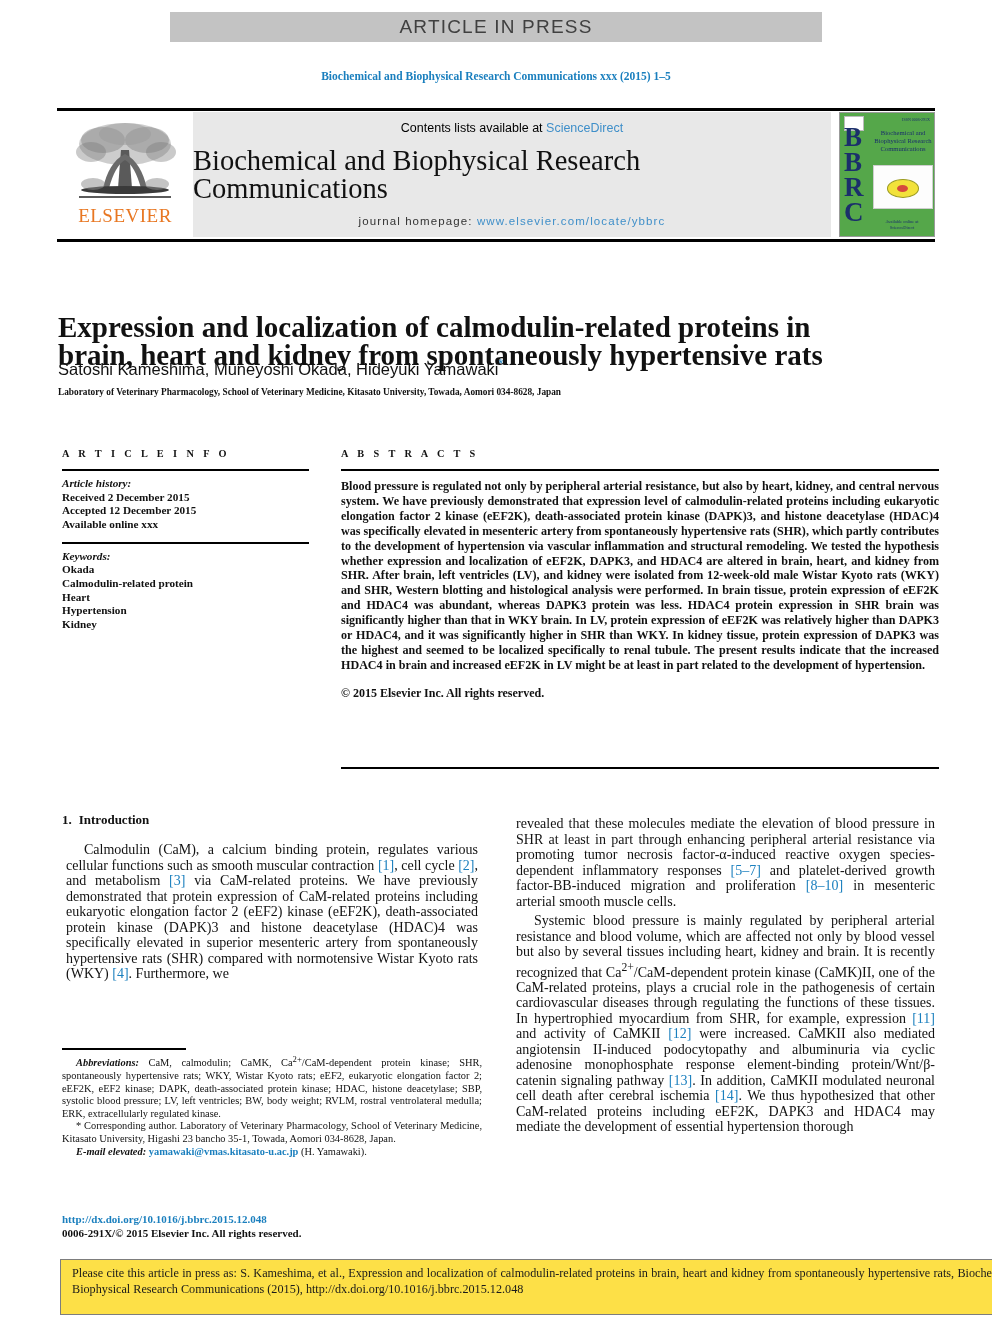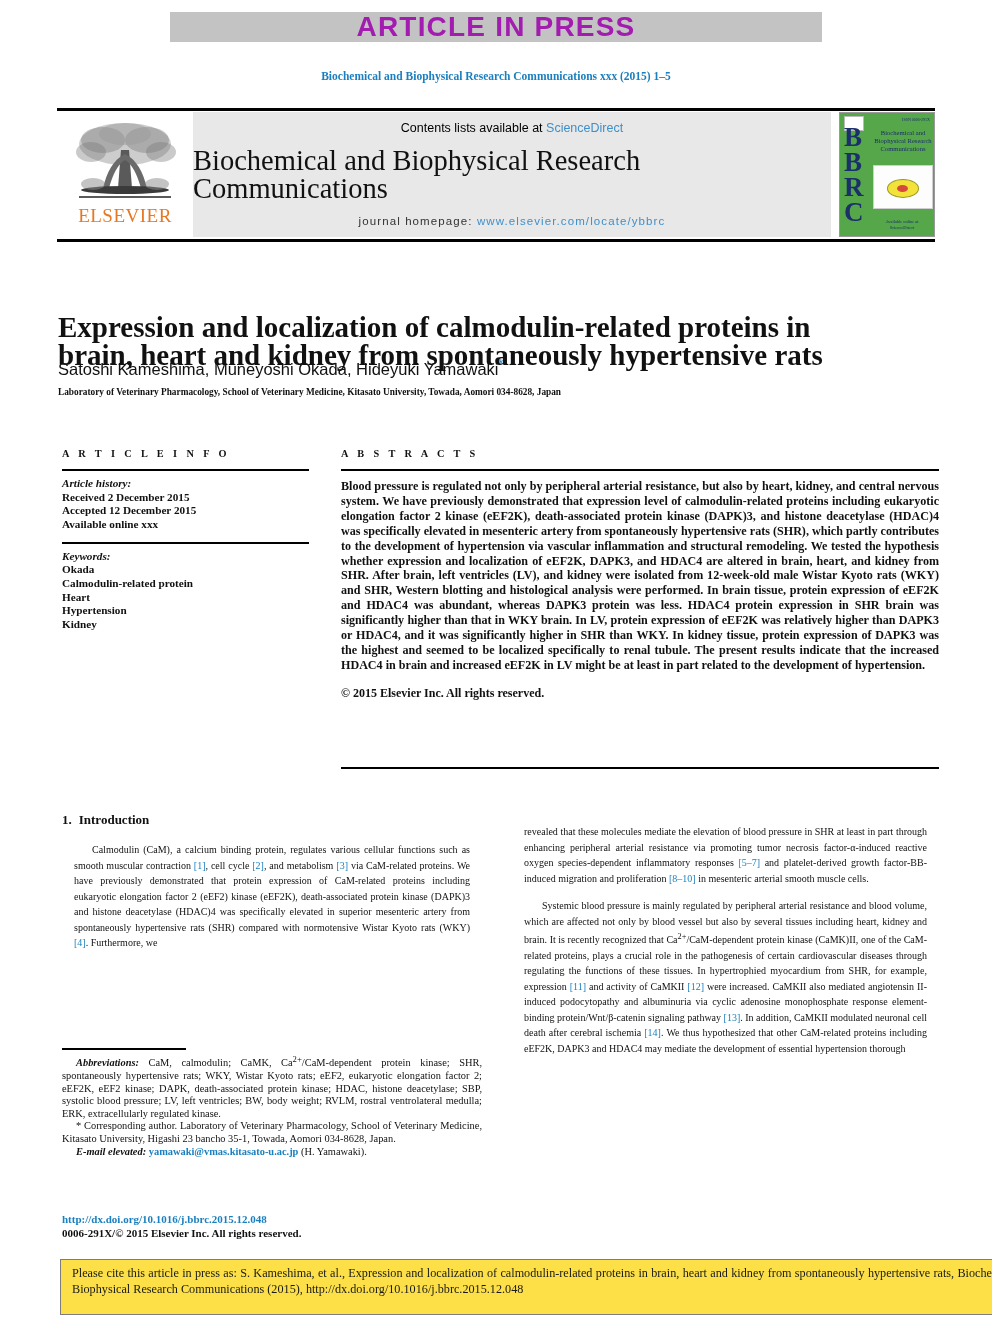--- a/index.html
+++ b/index.html
@@ -23,24 +23,24 @@
     top: 12px;
     width: 652px;
     height: 30px;
     background: #c3c3c3;
     display: flex;
     align-items: center;
     justify-content: center;
   }
   .aip-banner span {
     font-family: "Liberation Sans", sans-serif;
-    font-weight: bold;
-    font-size: 28px;
+    font-weight: normal;
+    font-size: 19px;
     letter-spacing: 1.2px;
-    color: #a21caf;
+    color: #404040;
   }
 
   
   .running-head {
     position: absolute;
     left: 0;
     top: 70px;
     width: 992px;
     text-align: center;
     font-family: "Liberation Serif", serif;
@@ -335,25 +335,25 @@
   .h2 {
     font-family: "Liberation Serif", serif;
     font-weight: bold;
     font-size: 13px;
     color: #111;
     margin: 0 0 14px 0;
   }
   .h2 .num { margin-right: 7px; }
   .body-p {
     font-family: "Liberation Serif", serif;
-    font-size: 10px;
+    font-size: 14px;
     line-height: 15.5px;
     text-align: justify;
     color: #111;
-    margin: 12px;
+    margin: 4px;
     text-indent: 18px;
   }
   .body-p + .body-p { margin-top: 0; }
   .ref { color: #1a7fbe; }
 
   
   .footnote-rule {
     position: absolute;
     left: 62px;
     top: 1048px;

